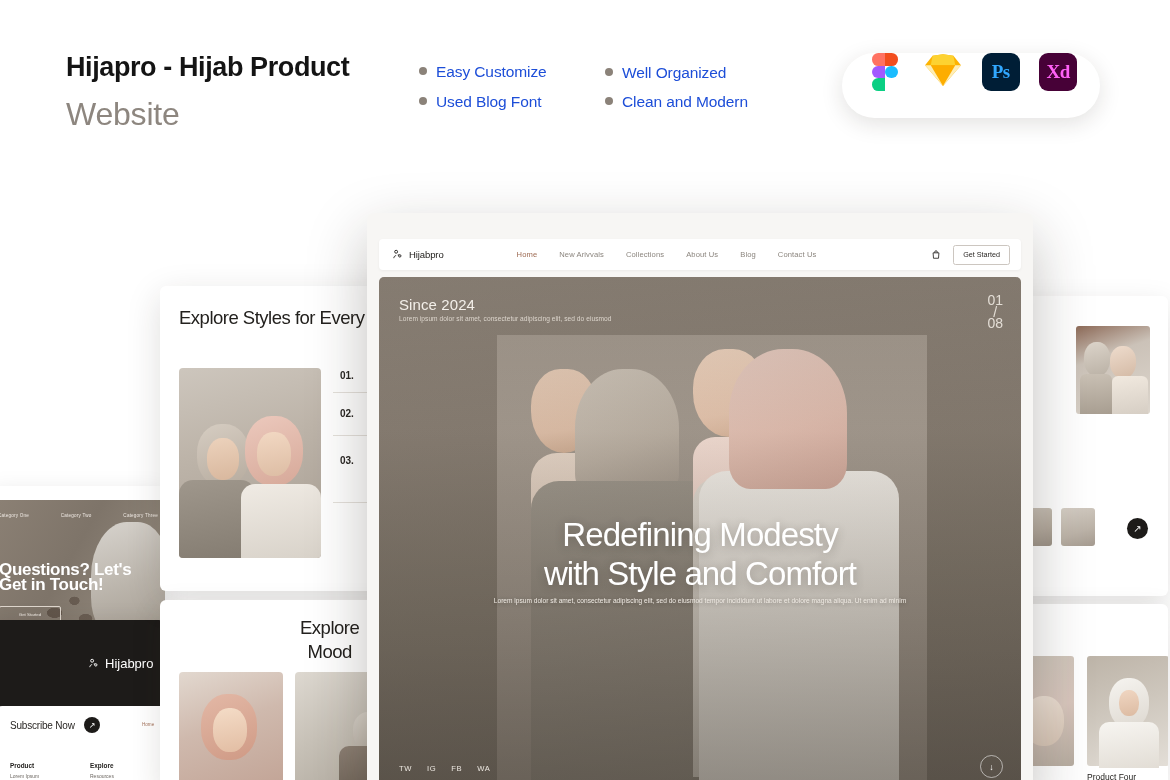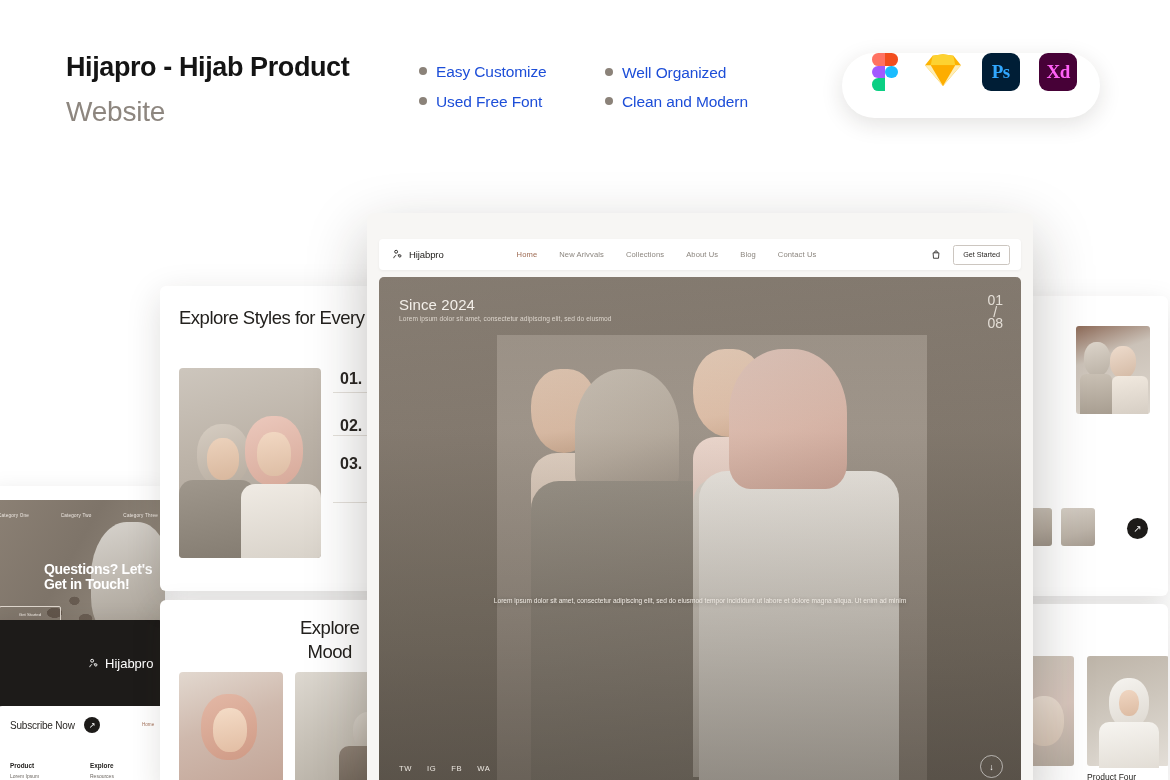--- a/index.html
+++ b/index.html
@@ -7,21 +7,21 @@
     width:1170px;height:780px;overflow:hidden;position:relative;
     background:#ffffff;
     font-family:"Liberation Sans","DejaVu Sans",sans-serif;
     -webkit-font-smoothing:antialiased;
   }
   .stage{position:absolute;inset:0;overflow:hidden;}
 
   
   .topbar{position:absolute;left:0;top:0;width:1034px;height:150px;background:#ffffff;z-index:60;}
   .tb-title{position:absolute;left:66px;top:52px;font-size:27px;font-weight:700;color:#141414;letter-spacing:-.4px;white-space:nowrap;}
-  .tb-sub{position:absolute;left:66px;top:96px;font-size:28px;font-weight:400;color:#8d867f;letter-spacing:-.2px;text-align:center;}
+  .tb-sub{position:absolute;left:66px;top:96px;font-size:32px;font-weight:400;color:#8d867f;letter-spacing:-.2px;text-align:center;}
 
   .feat{position:absolute;font-size:15.5px;color:#1d4ed8;white-space:nowrap;letter-spacing:-.1px;}
   .feat .dot{display:inline-block;width:8px;height:8px;border-radius:50%;background:#8b8279;margin-right:9px;vertical-align:2px;}
   .f1{left:419px;top:63px;}
   .f2{left:605px;top:64px;text-align:right;}
   .f3{left:419px;top:93px;}
   .f4{left:605px;top:93px;}
 
   .iconpill{position:absolute;left:842px;top:53px;width:258px;height:65px;background:#fff;border-radius:33px;
     box-shadow:0 6px 22px rgba(40,30,20,.13);display:flex;align-items:flex-start;justify-content:space-around;padding:0 14px;box-sizing:border-box;}
@@ -42,21 +42,21 @@
 
   
   .card{position:absolute;background:#fff;border-radius:6px;overflow:hidden;}
 
   
   .cardFarLeft{left:-10px;top:486px;width:175px;height:150px;box-shadow:0 8px 26px rgba(30,25,20,.13);}
   .cfl-hero{position:absolute;left:0;top:14px;width:175px;height:136px;
     background:linear-gradient(120deg,#8c8175 0%,#7e7469 45%,#9b9184 100%);}
   .cfl-nav{position:absolute;top:13px;left:8px;width:160px;display:flex;justify-content:space-between;
     font-size:4.6px;color:#efe9e3;letter-spacing:.2px;}
-  .cfl-h1{position:absolute;left:9px;top:62px;font-size:14px;font-weight:600;color:#fff;line-height:15px;letter-spacing:-.3px;padding-left:45px;}
+  .cfl-h1{position:absolute;left:9px;top:62px;font-size:17px;font-weight:600;color:#fff;line-height:15px;letter-spacing:-.3px;}
   .cfl-btn{position:absolute;left:9px;top:106px;width:60px;height:14px;border:.7px solid #ded6cd;border-radius:2px;
     display:flex;align-items:center;justify-content:center;font-size:4.4px;color:#f1ebe4;}
   .cfl-vase{position:absolute;right:-4px;top:22px;width:78px;height:118px;
     background:linear-gradient(160deg,#d9d5cf 10%,#bdb7ae 55%,#a49c91 100%);border-radius:46% 40% 30% 36%;opacity:.92;}
   .cfl-twig{position:absolute;left:46px;top:84px;width:62px;height:48px;
     background:radial-gradient(ellipse at 30% 60%,rgba(60,45,35,.45) 0 12%,transparent 13%),
                radial-gradient(ellipse at 62% 35%,rgba(60,45,35,.4) 0 9%,transparent 10%),
                radial-gradient(ellipse at 80% 72%,rgba(60,45,35,.4) 0 9%,transparent 10%);}
 
   .cardFooter{left:-10px;top:620px;width:175px;height:165px;background:#1d1b19;box-shadow:0 8px 26px rgba(30,25,20,.17);}
@@ -67,21 +67,21 @@
     font-size:8px;display:flex;align-items:center;justify-content:center;}
   .cfp-home{position:absolute;left:144px;top:16px;font-size:4.6px;color:#a5745d;}
   .cfp-col{position:absolute;font-size:5px;color:#6d6862;line-height:7.4px;}
   .cfp-colh{font-size:6.4px;color:#24221f;font-weight:600;margin-bottom:4px;}
 
   
   .cardExplore{left:160px;top:286px;width:330px;height:305px;box-shadow:0 10px 34px rgba(40,32,24,.15);}
   .ce-h{position:absolute;left:19px;top:20px;font-size:18.5px;font-weight:500;color:#23211e;line-height:24px;letter-spacing:-.5px;white-space:nowrap;}
   .ce-img{position:absolute;left:19px;top:82px;width:142px;height:190px;border-radius:4px;overflow:hidden;
     background:linear-gradient(165deg,#cdc6bd 0%,#bdb4a9 40%,#a79d92 100%);}
-  .ce-num{position:absolute;left:180px;font-size:16px;font-weight:600;color:#2a2724;}
+  .ce-num{position:absolute;left:180px;font-size:10px;font-weight:600;color:#2a2724;}
   .ce-rule{position:absolute;left:173px;width:150px;height:1px;background:#e4e0db;}
 
   
   .cardExplore2{left:160px;top:600px;width:330px;height:186px;box-shadow:0 10px 30px rgba(40,32,24,.14);}
   .ce2-h{position:absolute;left:140px;top:16px;font-size:18.5px;font-weight:500;color:#23211e;line-height:24px;letter-spacing:-.5px;white-space:nowrap;text-align:center;}
   .ce2-img{position:absolute;top:72px;width:104px;height:115px;border-radius:4px;overflow:hidden;}
   .ce2a{left:19px;background:linear-gradient(160deg,#e2d8cf 0%,#cfb9ad 45%,#c2a496 100%);}
   .ce2b{left:135px;background:linear-gradient(160deg,#ddd8d0 0%,#c7c1b7 50%,#b3aca1 100%);}
   .ce2c{left:251px;background:linear-gradient(160deg,#d8d2ca 0%,#bfb7ac 50%,#a79e93 100%);}
 
@@ -216,21 +216,21 @@
     <div class="ce-img">
       <div style="position:absolute;left:18px;top:56px;width:52px;height:62px;border-radius:46%;background:linear-gradient(160deg,#d6cdc2,#b6ab9e);"></div>
       <div style="position:absolute;left:28px;top:70px;width:32px;height:42px;border-radius:46%;background:linear-gradient(170deg,#ecd2bc,#d8b79d);"></div>
       <div style="position:absolute;left:66px;top:48px;width:58px;height:70px;border-radius:46%;background:linear-gradient(160deg,#ecc9bd,#d6a898);"></div>
       <div style="position:absolute;left:78px;top:64px;width:34px;height:44px;border-radius:46%;background:linear-gradient(170deg,#f2d8c3,#ddbda4);"></div>
       <div style="position:absolute;left:0;top:112px;width:76px;height:78px;background:linear-gradient(170deg,#9f978c,#847c71);border-radius:14px 14px 0 0;"></div>
       <div style="position:absolute;left:62px;top:116px;width:80px;height:74px;background:linear-gradient(170deg,#f0ebe4,#d8d2c9);border-radius:14px 14px 0 0;"></div>
     </div>
     <div class="ce-num" style="top:84px;">01.</div>
     <div class="ce-rule" style="top:106px;"></div>
-    <div class="ce-num" style="top:131px;">02.</div>
+    <div class="ce-num" style="top:122px;">02.</div>
     <div class="ce-rule" style="top:149px;"></div>
     <div class="ce-num" style="top:169px;">03.</div>
     <div class="ce-rule" style="top:216px;"></div>
   </div>
 
   <div class="card cardExplore2">
     <div class="ce2-h">
       <div>Explore</div>
       <div>Mood</div>
     </div>
@@ -328,20 +328,22 @@
       <div class="since">Since 2024</div>
       <div class="since-p">Lorem ipsum dolor sit amet, consectetur adipiscing elit, sed do eiusmod</div>
 
       <div class="counter">
         <div>01</div>
         <div>/</div>
         <div>08</div>
       </div>
 
       <div class="hero-h1">
+        <div>Redefining Modesty</div>
+        <div>with Style and Comfort</div>
       </div>
       <div class="hero-p">Lorem ipsum dolor sit amet, consectetur adipiscing elit, sed do eiusmod tempor incididunt ut labore et dolore magna aliqua. Ut enim ad minim</div>
 
       <div class="socials">
         <span>TW</span>
         <span>IG</span>
         <span>FB</span>
         <span>WA</span>
       </div>
       <div class="scrollbtn">↓</div>
@@ -353,21 +355,21 @@
     <div class="tb-title">Hijapro - Hijab Product</div>
     <div class="tb-sub">Website</div>
 
     <div class="feat f1">
       <span class="dot"></span><span>Easy Customize</span>
     </div>
     <div class="feat f2">
       <span class="dot"></span><span>Well Organized</span>
     </div>
     <div class="feat f3">
-      <span class="dot"></span><span>Used Free Font</span>
+      <span class="dot"></span><span>Used Blog Font</span>
     </div>
     <div class="feat f4">
       <span class="dot"></span><span>Clean and Modern</span>
     </div>
 
     <div class="iconpill">
       <div class="appicon">
         <div class="figma">
           <i class="fg-a"></i>
             <i class="fg-b"></i>

